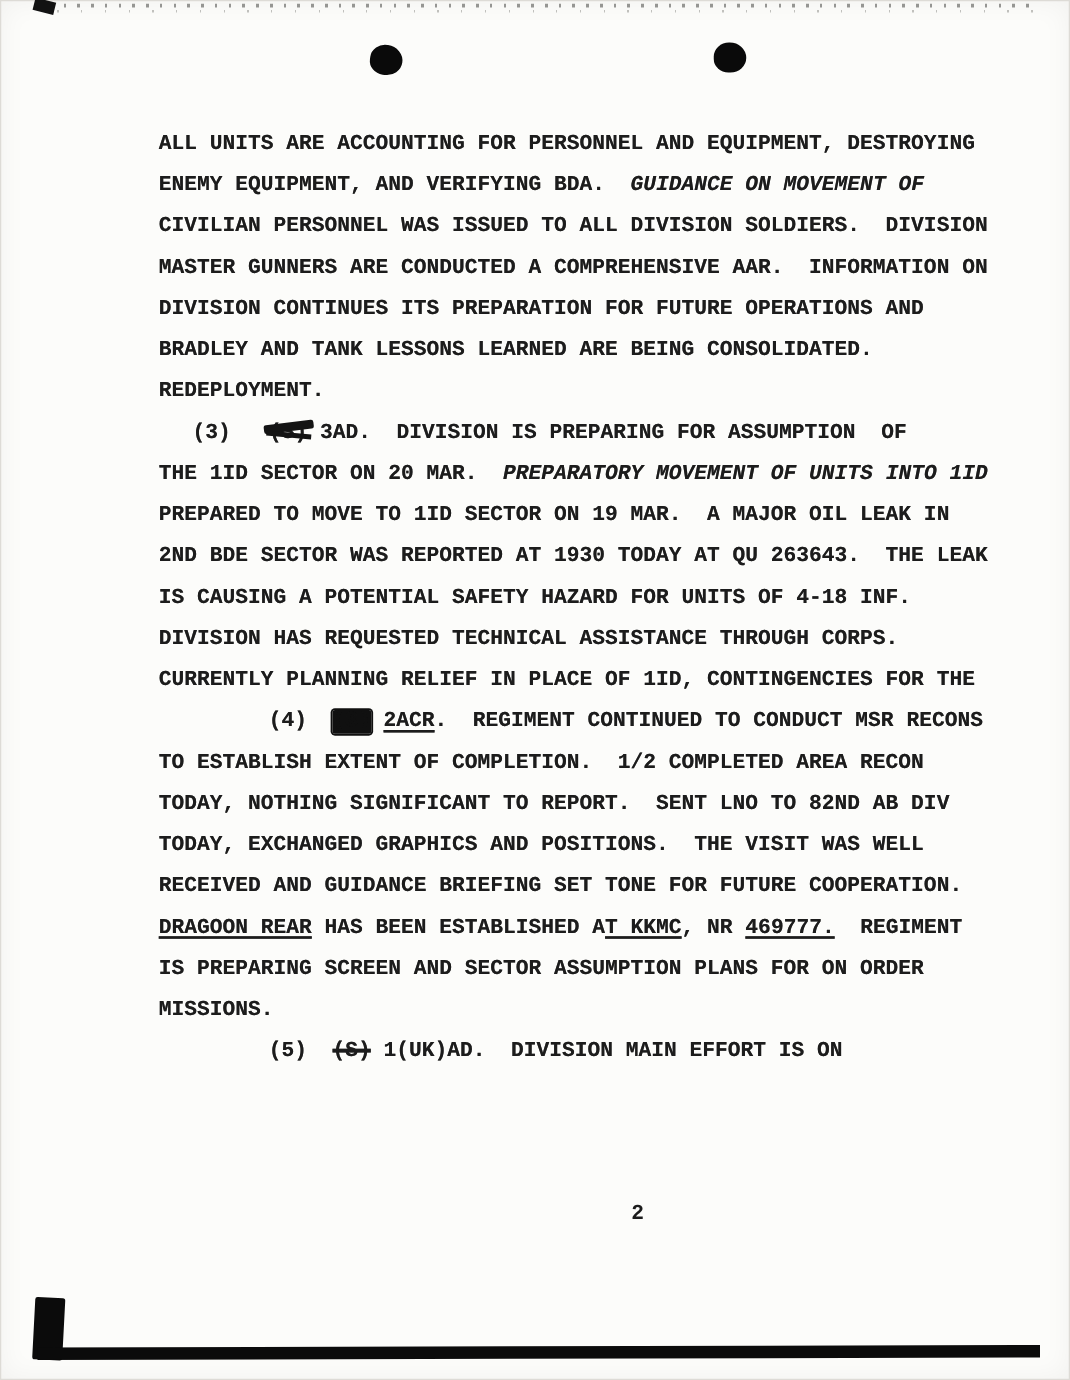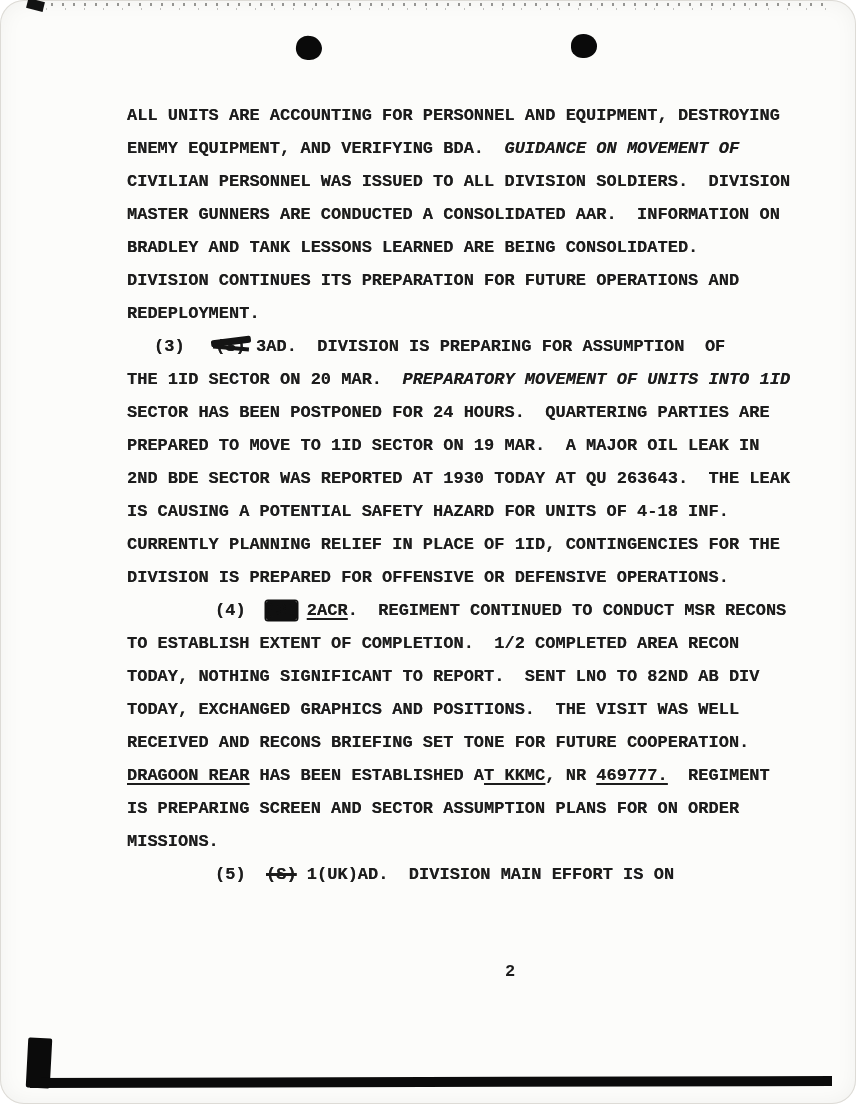--- a/index.html
+++ b/index.html
@@ -6,21 +6,20 @@
   html,body { background:#ffffff; }
   .page {
     position:relative;
     width:856px; height:1104px;
     background:#fcfcfa;
     overflow:hidden;
     font-family:"Liberation Mono","DejaVu Sans Mono",monospace;
     font-weight:700;
     color:#1c1c1c;
     box-shadow: inset 0 0 0 1px #dddbd6, inset 0 0 22px rgba(0,0,0,0.05);
-    border-radius: 24px;
   }
   
   .noise-top {
     position:absolute; top:3px; left:40px; right:28px; height:8px;
     background-image:
       repeating-linear-gradient(90deg, rgba(70,70,66,0.65) 0 2px, transparent 2px 11px),
       repeating-linear-gradient(90deg, transparent 0 6px, rgba(100,100,95,0.45) 6px 7px, transparent 7px 19px);
     background-size:100% 3px, 100% 2px;
     background-position:0 0, 0 5px;
     background-repeat:no-repeat;
@@ -56,43 +55,42 @@
   <div class="mark-tl"></div>
   <div class="hole hole-1"></div>
   <div class="hole hole-2"></div>
 
   <div class="body-text">
 
     <div>
       <div class="ln">ALL UNITS ARE ACCOUNTING FOR PERSONNEL AND EQUIPMENT, DESTROYING</div>
       <div class="ln"><span>ENEMY EQUIPMENT, AND VERIFYING BDA.  </span><span class="it">GUIDANCE ON MOVEMENT OF</span></div>
       <div class="ln">CIVILIAN PERSONNEL WAS ISSUED TO ALL DIVISION SOLDIERS.  DIVISION</div>
-      <div class="ln">MASTER GUNNERS ARE CONDUCTED A CONSOLIDATED AAR.  INFORMATION ON</div>
+      <div class="ln">MASTER GUNNERS ARE CONDUCTED A COMPREHENSIVE AAR.  INFORMATION ON</div>
+      <div class="ln">DIVISION CONTINUES ITS PREPARATION FOR FUTURE OPERATIONS AND</div>
       <div class="ln">BRADLEY AND TANK LESSONS LEARNED ARE BEING CONSOLIDATED.</div>
-      <div class="ln">DIVISION CONTINUES ITS PREPARATION FOR FUTURE OPERATIONS AND</div>
       <div class="ln">REDEPLOYMENT.</div>
     </div>
 
     <div>
       <div class="ln ind1"><span>(3)</span><span>   </span><span class="scr">(S)</span><span> 3AD.  DIVISION IS PREPARING FOR ASSUMPTION  OF</span></div>
       <div class="ln"><span>THE 1ID SECTOR ON 20 MAR.  </span><span class="it">PREPARATORY MOVEMENT OF UNITS INTO 1ID</span></div>
-      <div class="ln">SECTOR HAS BEEN POSTPONED FOR 24 HOURS.  QUARTERING PARTIES ARE</div>
       <div class="ln">PREPARED TO MOVE TO 1ID SECTOR ON 19 MAR.  A MAJOR OIL LEAK IN</div>
       <div class="ln">2ND BDE SECTOR WAS REPORTED AT 1930 TODAY AT QU 263643.  THE LEAK</div>
       <div class="ln">IS CAUSING A POTENTIAL SAFETY HAZARD FOR UNITS OF 4-18 INF.</div>
+      <div class="ln">DIVISION HAS REQUESTED TECHNICAL ASSISTANCE THROUGH CORPS.</div>
       <div class="ln">CURRENTLY PLANNING RELIEF IN PLACE OF 1ID, CONTINGENCIES FOR THE</div>
-      <div class="ln">DIVISION IS PREPARED FOR OFFENSIVE OR DEFENSIVE OPERATIONS.</div>
     </div>
 
     <div>
       <div class="ln ind2"><span>(4)</span><span>  </span><span class="red">(S)</span><span> </span><span class="un">2ACR</span><span>.  REGIMENT CONTINUED TO CONDUCT MSR RECONS</span></div>
       <div class="ln">TO ESTABLISH EXTENT OF COMPLETION.  1/2 COMPLETED AREA RECON</div>
       <div class="ln">TODAY, NOTHING SIGNIFICANT TO REPORT.  SENT LNO TO 82ND AB DIV</div>
       <div class="ln">TODAY, EXCHANGED GRAPHICS AND POSITIONS.  THE VISIT WAS WELL</div>
-      <div class="ln">RECEIVED AND RECONS BRIEFING SET TONE FOR FUTURE COOPERATION.</div>
+      <div class="ln">RECEIVED AND GUIDANCE BRIEFING SET TONE FOR FUTURE COOPERATION.</div>
       <div class="ln"><span class="un">DRAGOON REAR</span><span> HAS BEEN ESTABLISHED A</span><span class="un">T KKMC</span><span>, NR </span><span class="un">469777.</span><span>  REGIMENT</span></div>
       <div class="ln">IS PREPARING SCREEN AND SECTOR ASSUMPTION PLANS FOR ON ORDER</div>
       <div class="ln">MISSIONS.</div>
     </div>
 
     <div>
       <div class="ln ind2"><span>(5)</span><span>  </span><span class="stk">(S)</span><span> 1(UK)AD.  DIVISION MAIN EFFORT IS ON</span></div>
     </div>
 
   </div>

